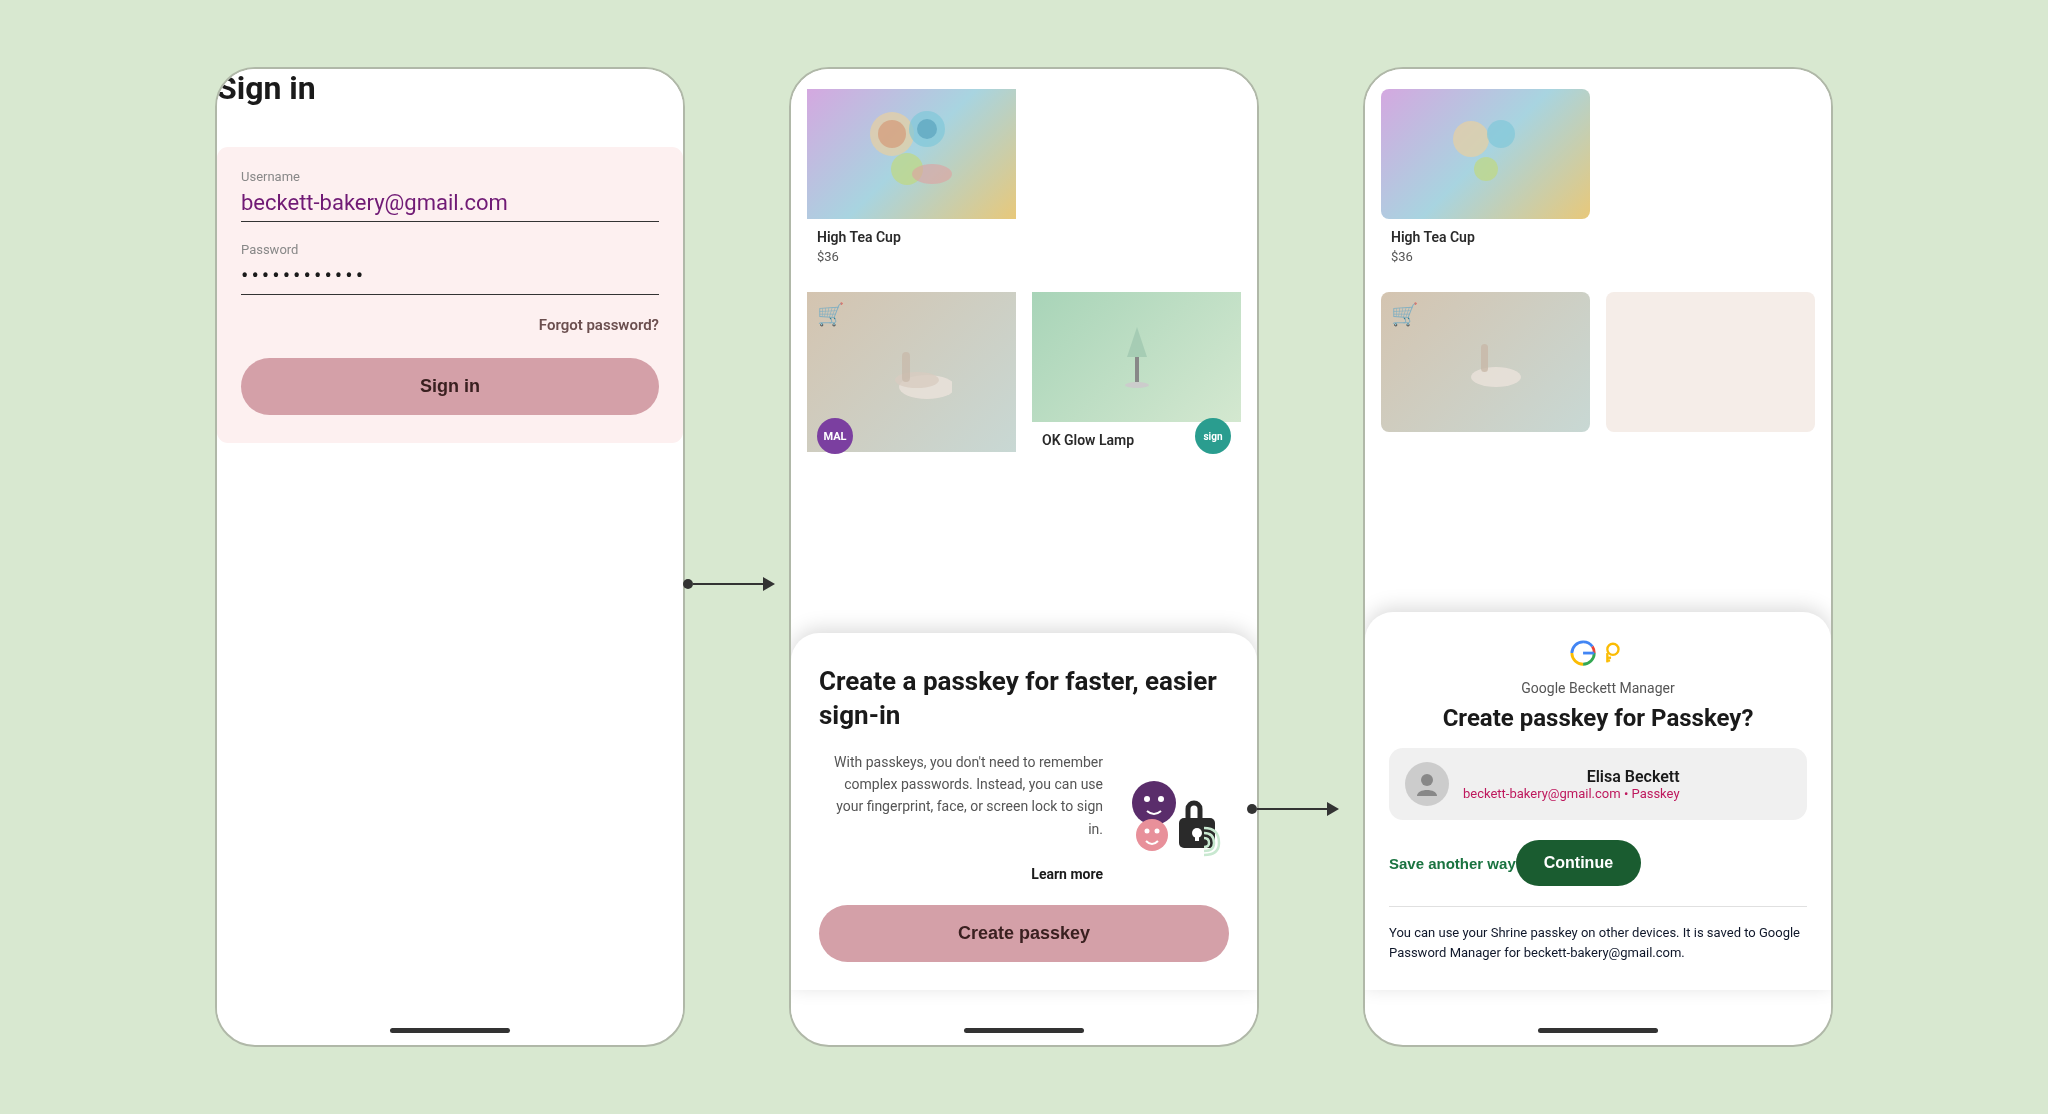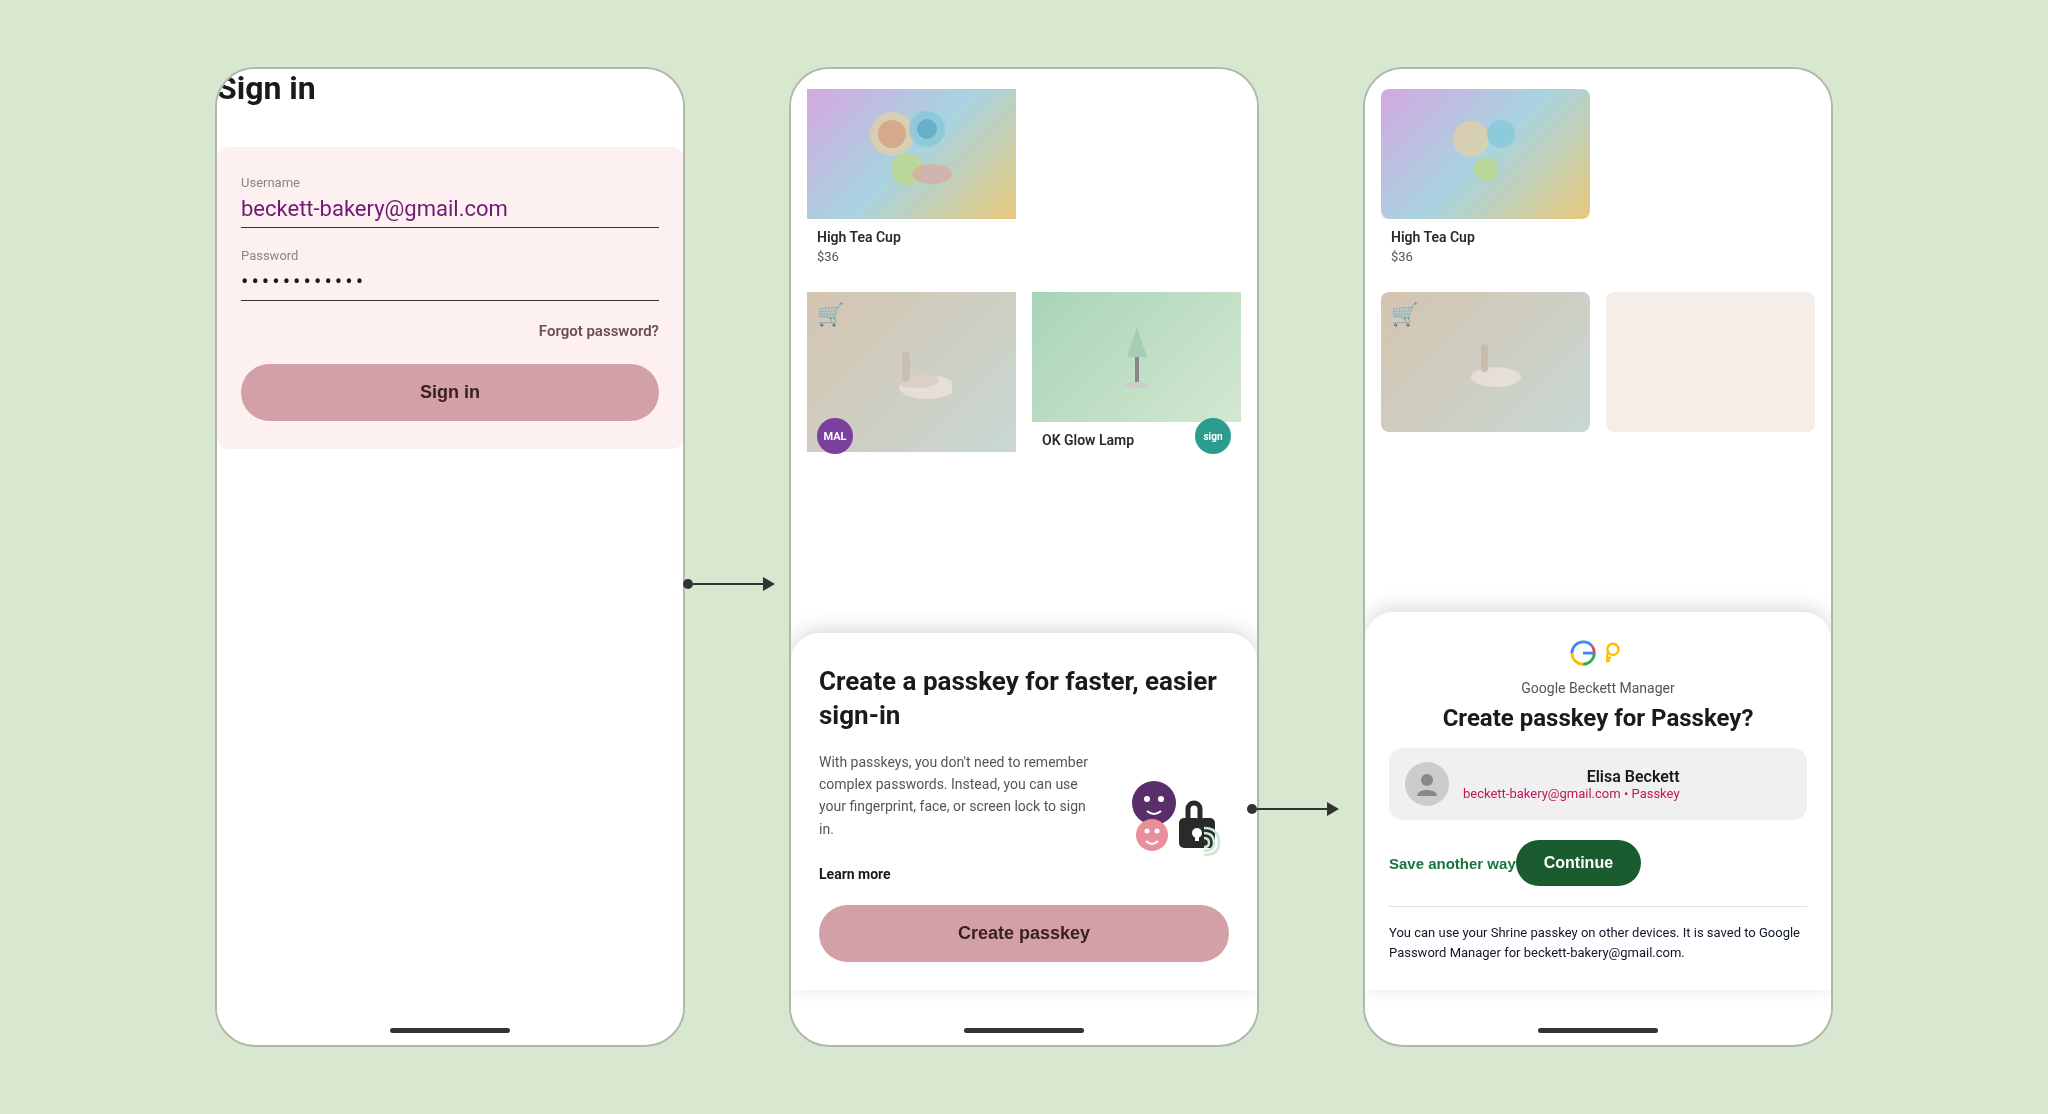--- a/index.html
+++ b/index.html
@@ -60,21 +60,21 @@
     .page-title {
       font-size: 32px;
       font-weight: 700;
       color: #1a1a1a;
       margin-bottom: 40px;
     }
 
     .form-card {
       background: #fdf0f0;
       border-radius: 11px;
-      padding: 28px 24px 28px;
+      padding: 22px 24px 28px;
     }
 
     .field-group {
       margin-bottom: 20px;
     }
 
     .field-label {
       font-size: 13px;
       color: #888;
       margin-bottom: 6px;
@@ -183,20 +183,21 @@
       display: flex;
       gap: 16px;
       margin-bottom: 20px;
     }
 
     .passkey-text {
       flex: 1;
       font-size: 14px;
       color: #555;
       line-height: 1.6;
+      text-align: right;
     }
 
     .passkey-text strong {
       color: #1a1a1a;
       font-weight: 700;
     }
 
     .passkey-icon-area {
       width: 110px;
       flex-shrink: 0;

